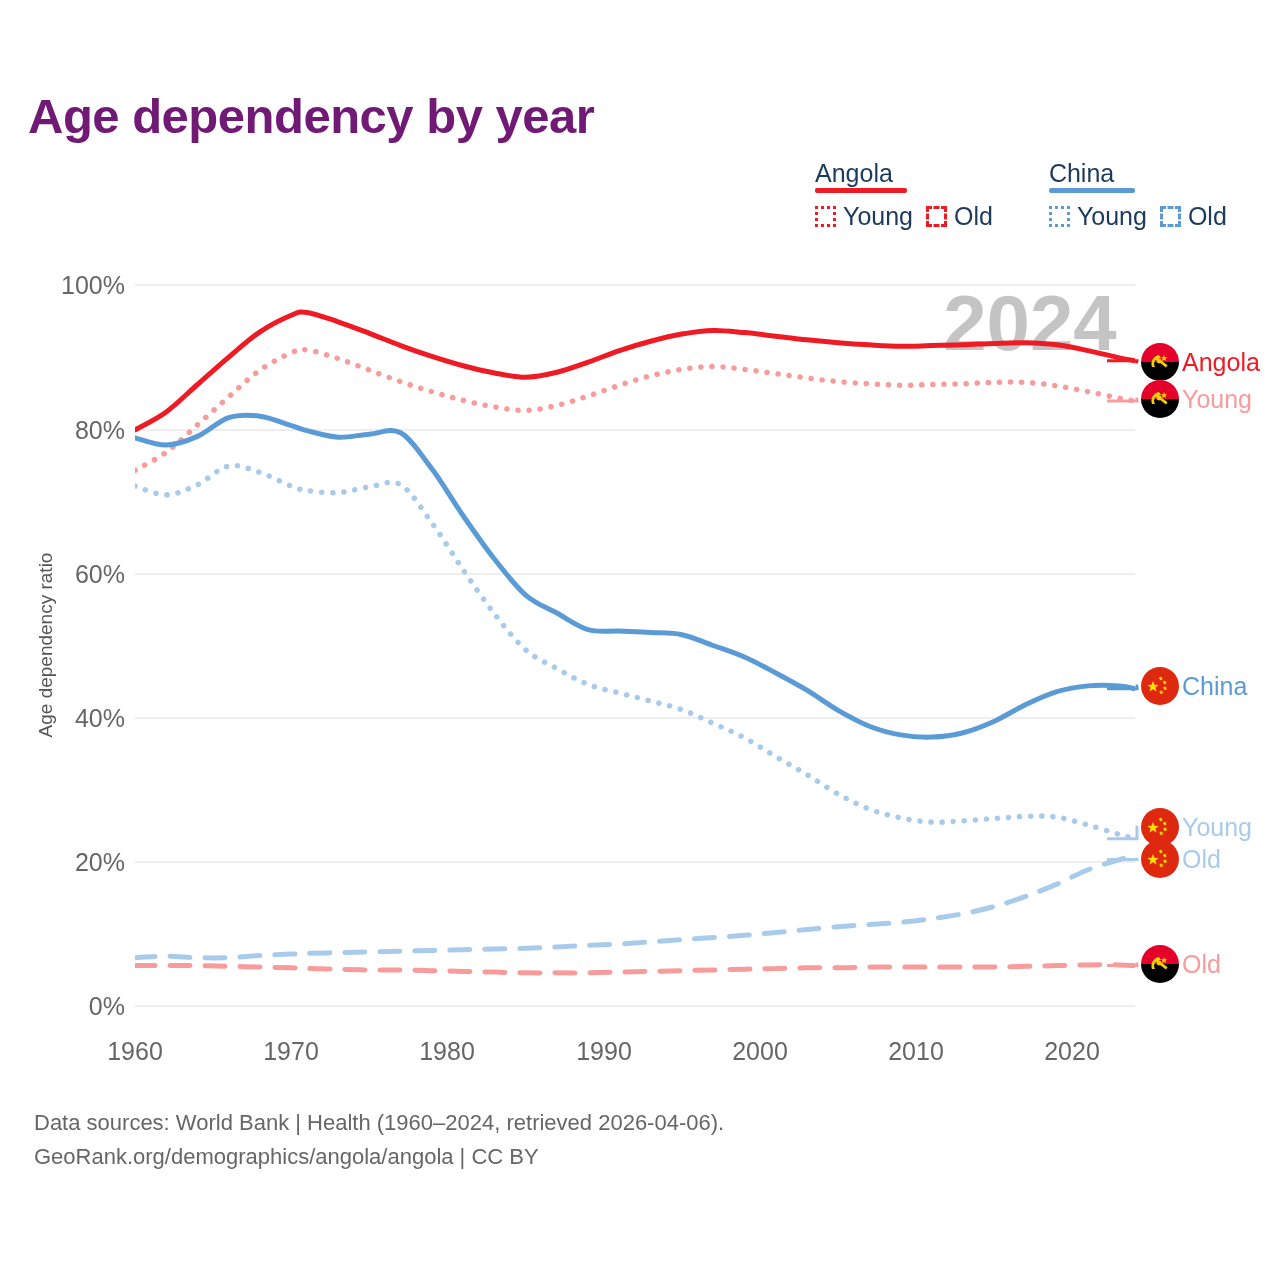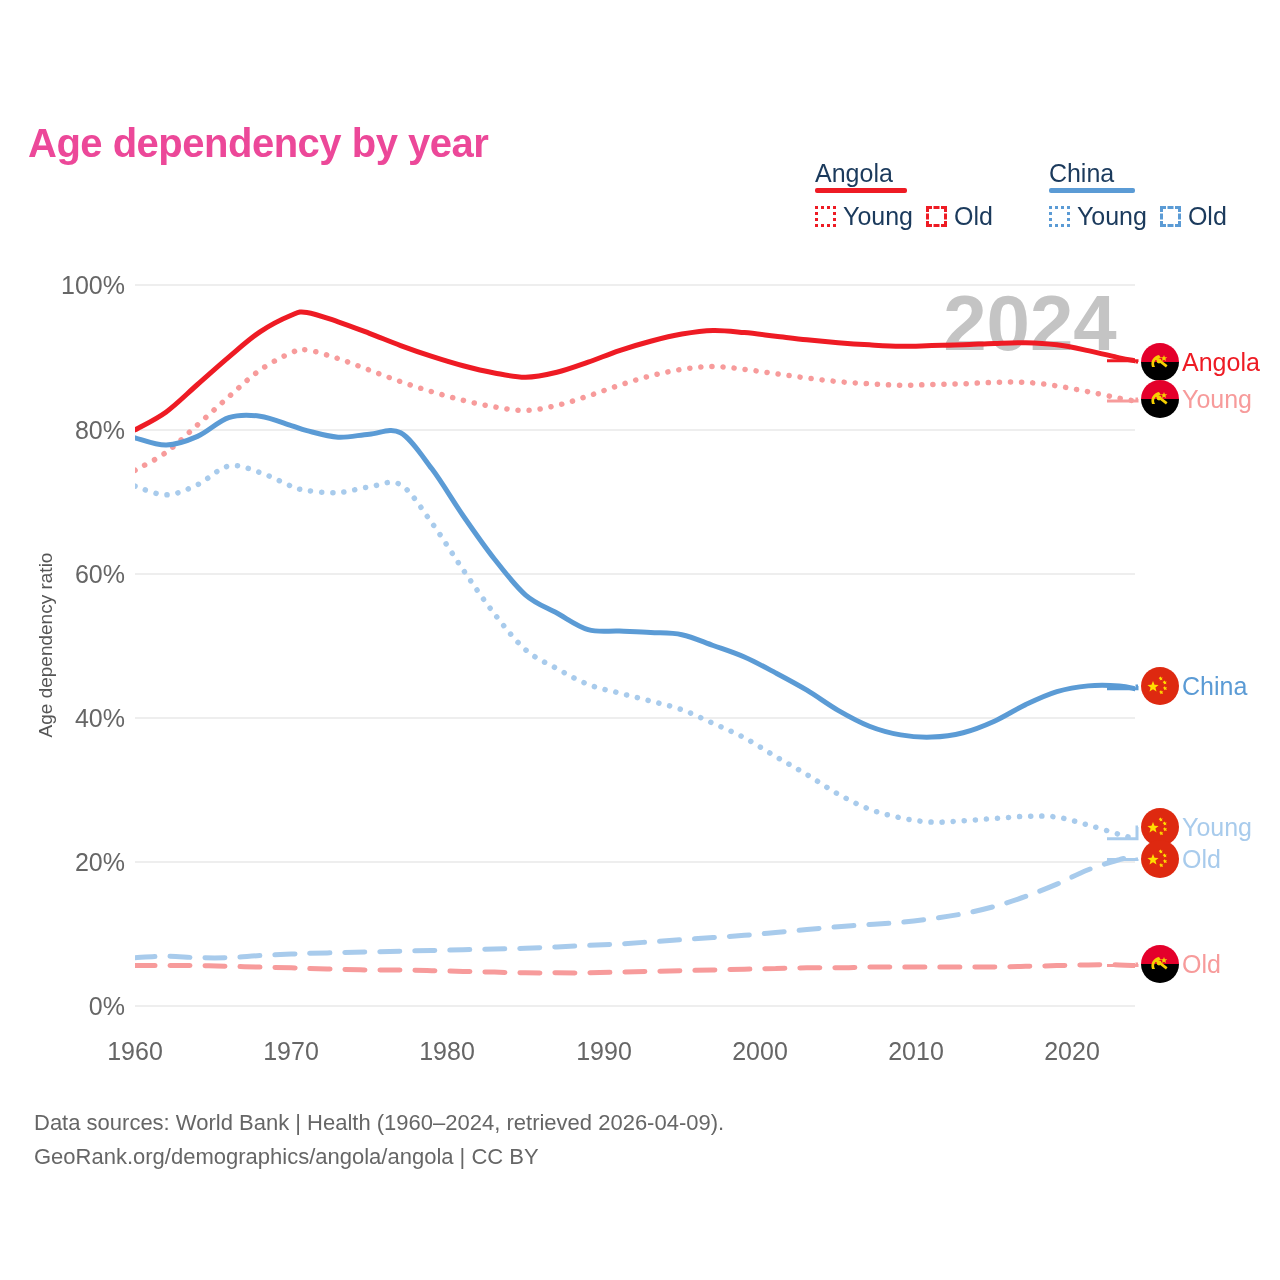--- a/index.html
+++ b/index.html
@@ -16,25 +16,24 @@
     overflow: hidden;
   }
   #chart-root {
     position: absolute;
     inset: 0;
   }
   .title {
     position: absolute;
     left: 28px;
     top: 88px;
-    font-size: 40px;
+    font-size: 49px;
     font-weight: bold;
-    color: #ec4899;
+    color: #701a75;
     letter-spacing: -0.5px;
-    margin-top: 33px;
   }
 
   
   .legend {
     position: absolute;
     left: 815px;
     top: 160px;
     width: 460px;
     display: flex;
     gap: 56px;
@@ -233,17 +232,17 @@
         <path d="M 1107 859.6 L 1137 859.6 L 1137 859 L 1138 859" fill="none" stroke="#a8cbec" stroke-width="3"></path>
         <use href="#flag-china" x="0" y="0" transform="translate(1160,859)"></use>
         <text class="endlabel" x="1182" y="868" fill="#a8cbec">Old</text>
         <path d="M 1107 965.6 L 1137 965.6 L 1137 964 L 1138 964" fill="none" stroke="#f79b9b" stroke-width="3"></path>
         <use href="#flag-angola" x="0" y="0" transform="translate(1160,964)"></use>
         <text class="endlabel" x="1182" y="973" fill="#f79b9b">Old</text>
       </g>
   </svg>
 
   <div class="footer">
-    <div>Data sources: World Bank | Health (1960–2024, retrieved 2026-04-09).</div>
+    <div>Data sources: World Bank | Health (1960–2024, retrieved 2026-04-06).</div>
     <div>GeoRank.org/demographics/angola/angola | CC BY</div>
   </div>
 
 </div>
 
 </body></html>

